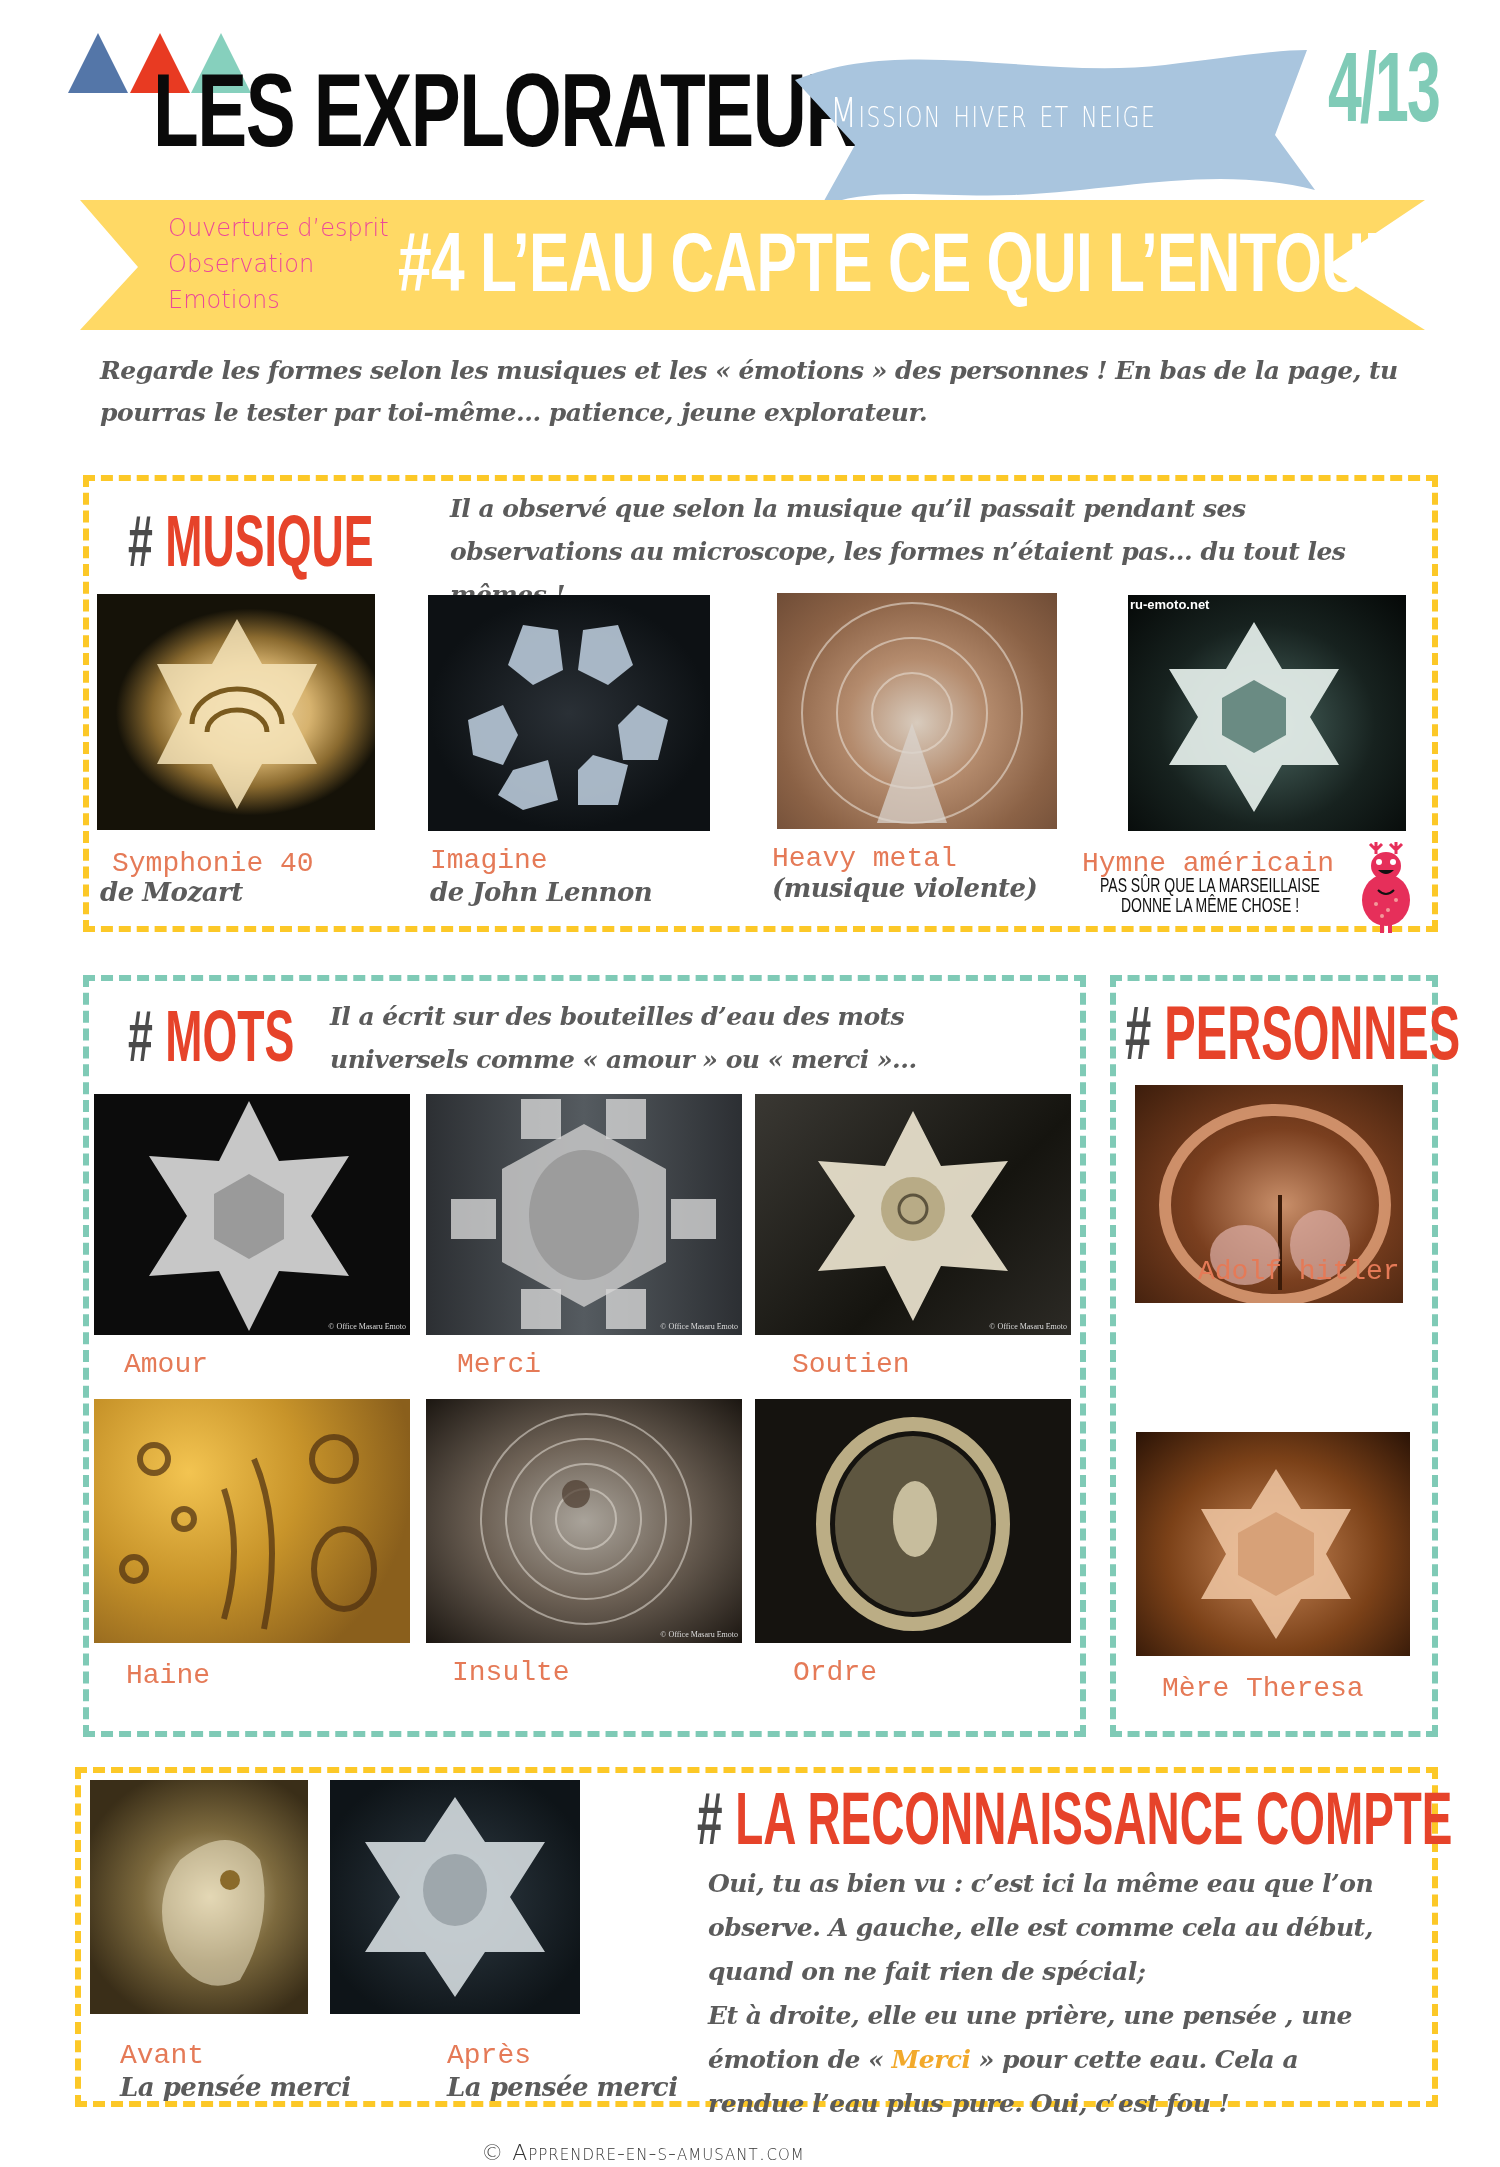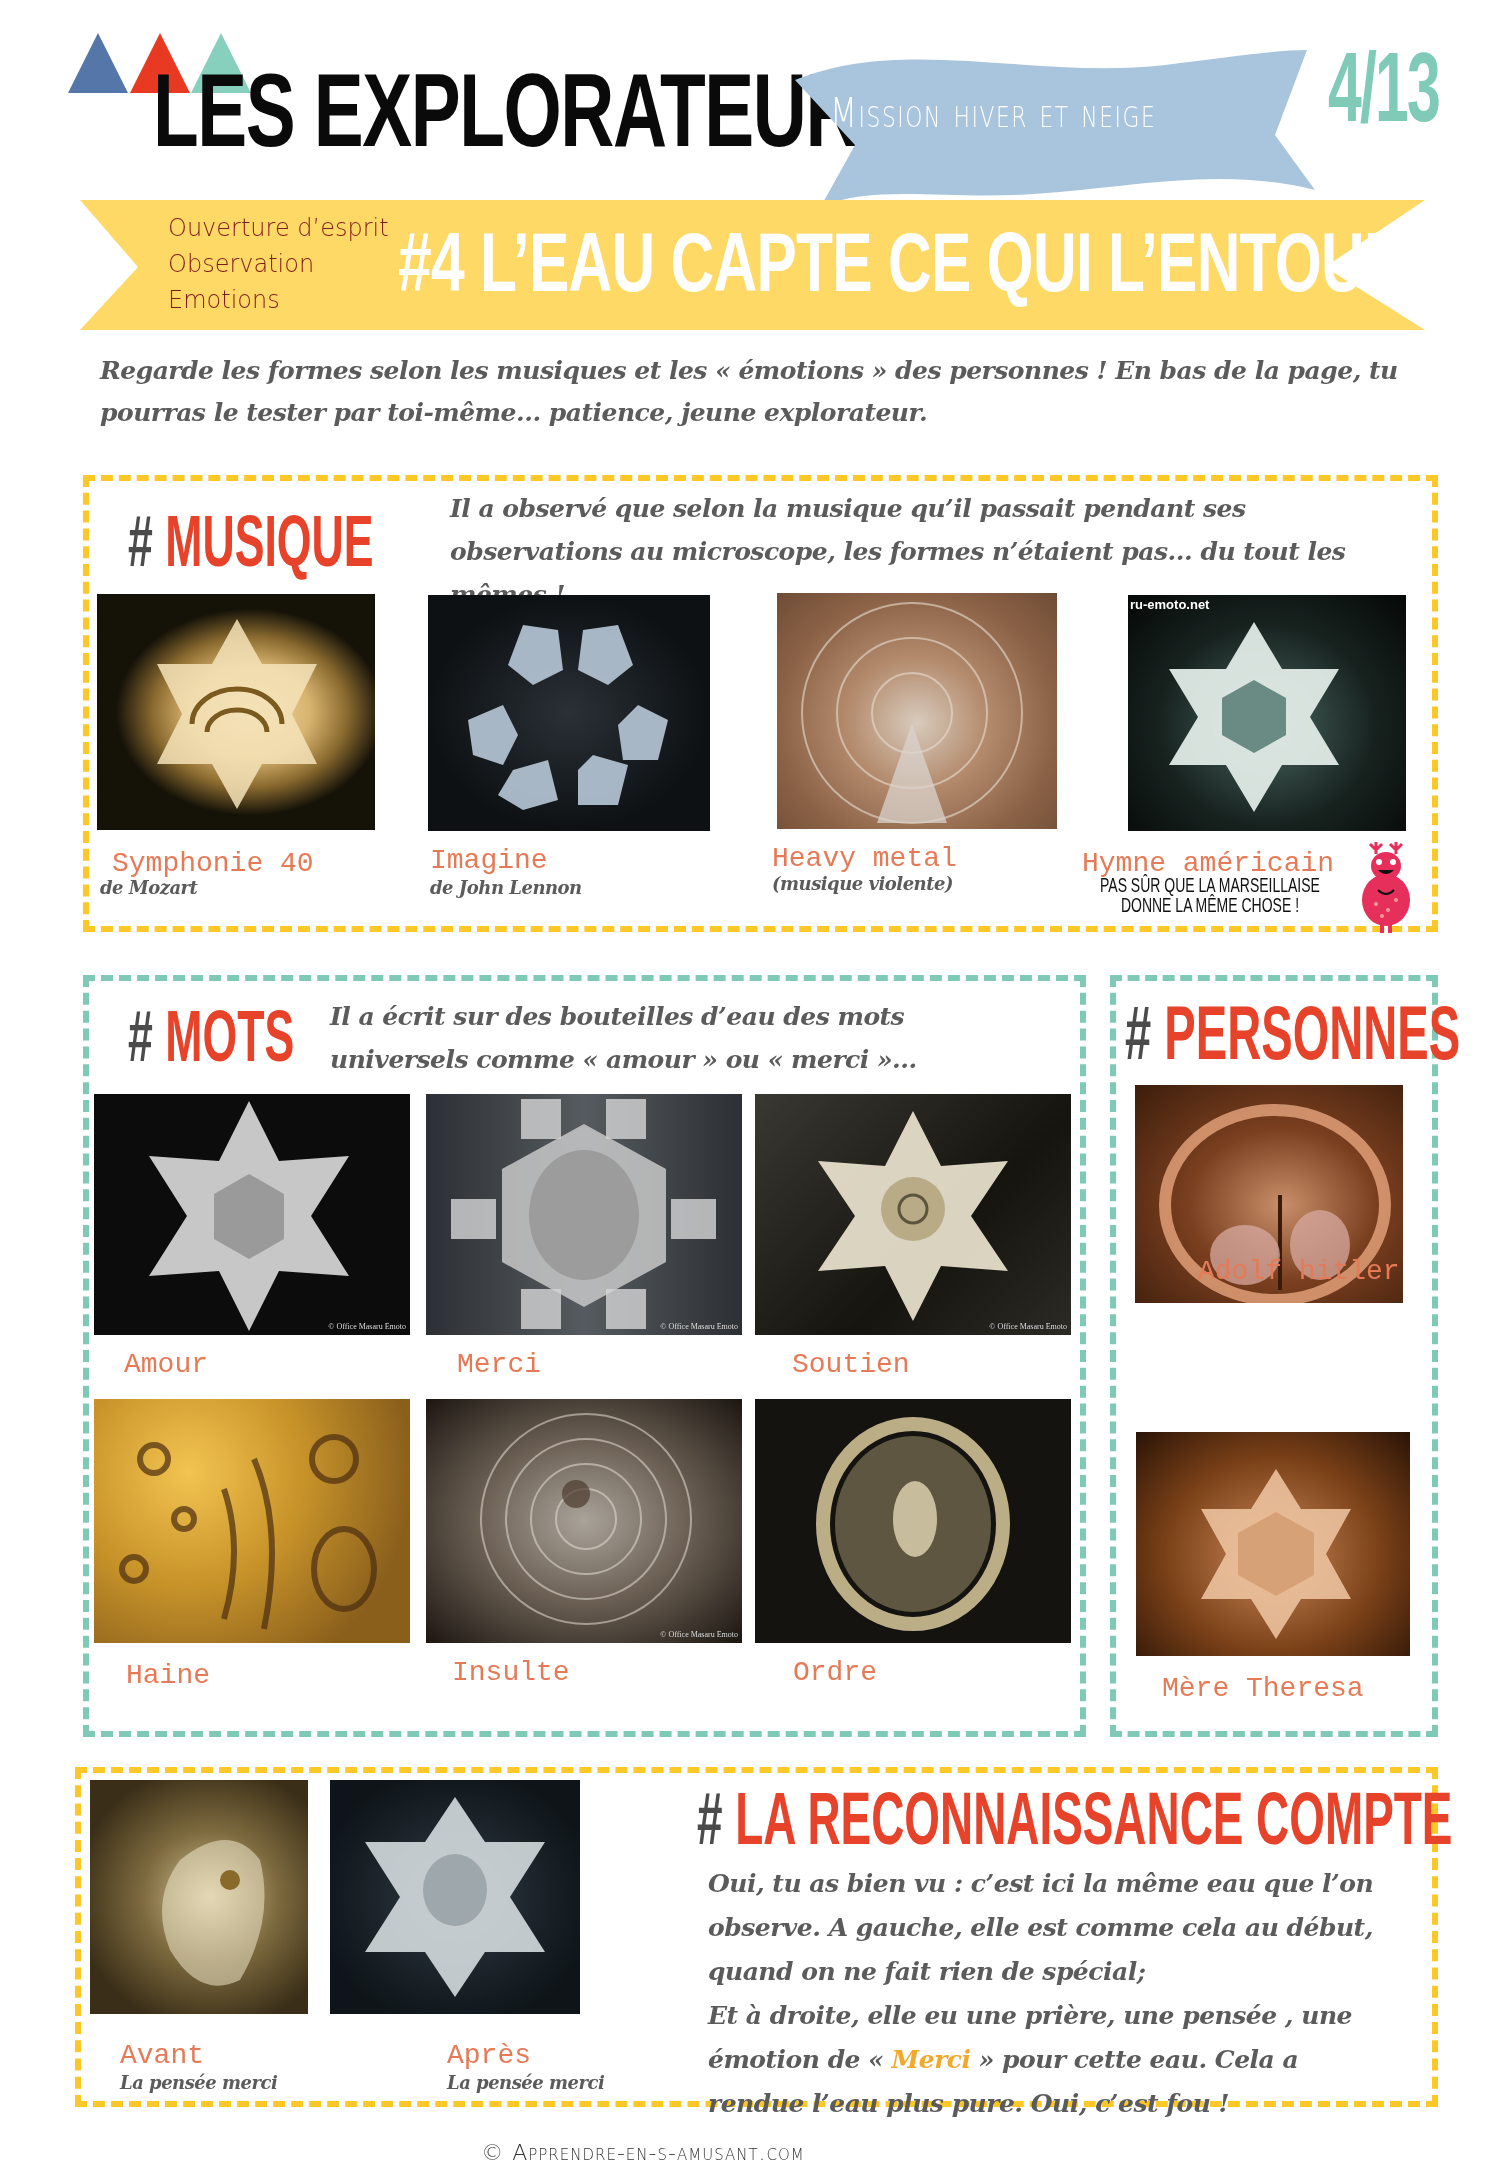--- a/index.html
+++ b/index.html
@@ -30,21 +30,21 @@
     position: absolute; left: 1328px; top: 38px;
     font-family: "Liberation Sans", sans-serif; font-weight: 700; font-size: 98px;
     color: #80cbb7; transform: scaleX(0.62); transform-origin: left top; line-height: 1;
     letter-spacing: -3px;
   }
 
   .yellow-banner { position: absolute; left: 80px; top: 200px; width: 1345px; height: 130px; }
   .skills {
     position: absolute; left: 168px; top: 210px;
     font-family: "DejaVu Sans", sans-serif; font-size: 24px; line-height: 36px;
-    color: #7f1d1d; font-weight: 300;
+    color: #ec4899; font-weight: 300;
   }
   .skills div { white-space: nowrap; }
   .main-title {
     position: absolute; left: 398px; top: 220px;
     font-family: "Liberation Sans", sans-serif; font-weight: 700; font-size: 84px;
     color: #ffffff; white-space: nowrap; line-height: 1;
     transform: scaleX(0.72); transform-origin: left top; letter-spacing: -1px;
   }
 
   .script {
@@ -61,21 +61,21 @@
   .hash-title { position: absolute; white-space: nowrap; line-height: 1;
     font-family: "Liberation Sans", sans-serif; font-weight: 700;
     transform: scaleX(0.62); transform-origin: left top; }
   .hash { color: #4b4b4b; }
   .hash-word { color: #e6432a; }
 
   .box-desc { position: absolute; font-size: 25px; line-height: 43px; }
 
   .photo { position: absolute; overflow: hidden; }
   .cap { position: absolute; font-family: "Liberation Mono", monospace; font-size: 28px; color: #e57a57; white-space: nowrap; }
-  .cap-sub { position: absolute; font-size: 18px; white-space: nowrap; }
+  .cap-sub { position: absolute; font-size: 26px; white-space: nowrap; }
 
   .note {
     position: absolute; font-family: "Liberation Sans", sans-serif; font-size: 20px;
     color: #111; text-transform: uppercase; line-height: 20px; text-align: center;
     transform: scaleX(0.7); transform-origin: left top; white-space: nowrap;
   }
 
   .recon-text { position: absolute; left: 708px; top: 1862px; width: 690px; font-size: 25px; line-height: 44px; }
   .merci-hl { color: #f2a92b; }
 

